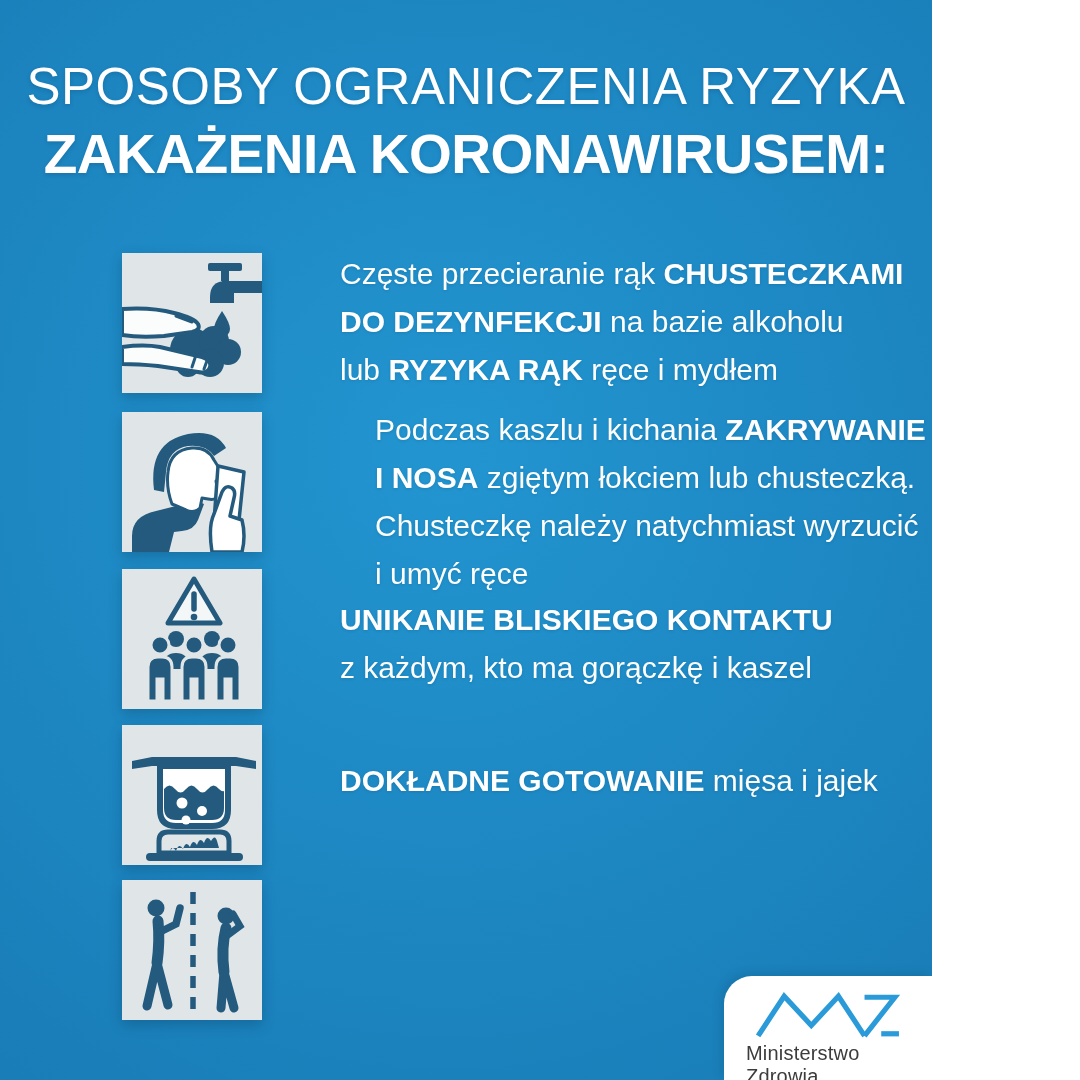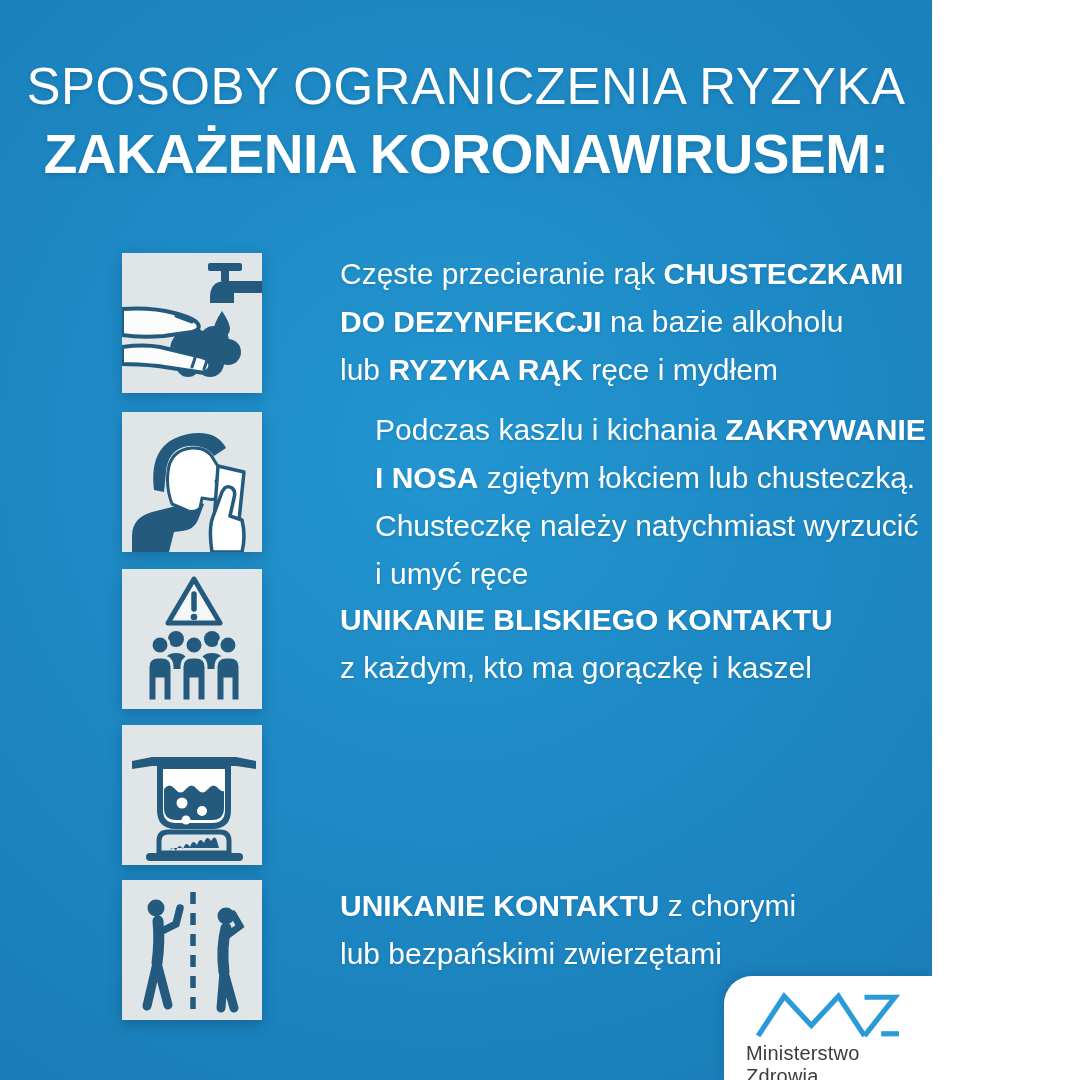--- a/index.html
+++ b/index.html
@@ -124,38 +124,37 @@
       <path d="M38 41 h68 v44 q0 16 -16 16 h-36 q-16 0 -16 -16 z" fill="#ffffff" stroke="#235a7d" stroke-width="6" stroke-linejoin="round"></path>
       <path d="M42 64 q5.5 -7 11 0 t11 0 t11 0 t11 0 t11 0 q3 3 5 2 v17 q0 12 -12 12 h-36 q-12 0 -12 -12 z" fill="#235a7d"></path>
       <circle cx="60" cy="78" r="5.5" fill="#ffffff"></circle>
       <circle cx="80" cy="86" r="5" fill="#ffffff"></circle>
       <circle cx="64" cy="95" r="4.5" fill="#ffffff"></circle>
       <path d="M46 107 h52 q9 0 9 9 v12 h-70 v-12 q0 -9 9 -9 z" fill="none" stroke="#235a7d" stroke-width="5"></path>
       <path d="M48 128 q2 -9 6 -2 q3 -9 7 -2 q3 -9 7 -2 q3 -9 7 -2 q3 -9 7 -2 q3 -9 7 -2 q4 -7 6 0 l2 7 h-48 z" fill="#235a7d"></path>
       <rect x="24" y="128" width="97" height="8" rx="4" fill="#235a7d"></rect>
     </svg>
   </div>
+  <div class="row-text txt-4"><b>DOKŁADNE GOTOWANIE</b><span> mięsa i jajek</span></div>
 
   <div class="icon-box box-5">
     <svg viewBox="0 0 140 140">
       <line x1="71" y1="12" x2="71" y2="132" stroke="#235a7d" stroke-width="5.5" stroke-dasharray="12 9"></line>
       <g stroke="#235a7d" fill="none" stroke-linecap="round">
         <circle cx="34" cy="28" r="8.5" fill="#235a7d" stroke="none"></circle>
         <path d="M36 41 q2 20 -1 42" stroke-width="11"></path>
         <path d="M35 83 l-10 43 M35 83 l11 42" stroke-width="9"></path>
         <path d="M38 52 l16 -8 4 -16" stroke-width="7.5"></path>
         <circle cx="104" cy="36" r="8.5" fill="#235a7d" stroke="none"></circle>
         <path d="M104 48 q-5 20 -2 44" stroke-width="11"></path>
         <path d="M102 92 l-3 36 M102 92 l10 36" stroke-width="9"></path>
         <path d="M102 58 l16 -12 -7 -12" stroke-width="7"></path>
       </g>
     </svg>
   </div>
-  <div class="row-text txt-5"><b>UNIKANIE KONTAKTU</b><span> z chorymi
-lub bezpańskimi zwierzętami</span></div>
 
   <div class="footer-card">
     <svg class="mark" width="160" height="48" viewBox="0 0 140 46">
       <polyline points="3,43 28,5 54,33 80,5 105,43" fill="none" stroke="#2a9bd8" stroke-width="5"></polyline>
       <polyline points="105,6 134,6 105,43" fill="none" stroke="#2a9bd8" stroke-width="5"></polyline>
       <line x1="121" y1="41" x2="138" y2="41" stroke="#2a9bd8" stroke-width="5"></line>
     </svg>
     <div class="ministry">Ministerstwo Zdrowia</div>
   </div>
 

